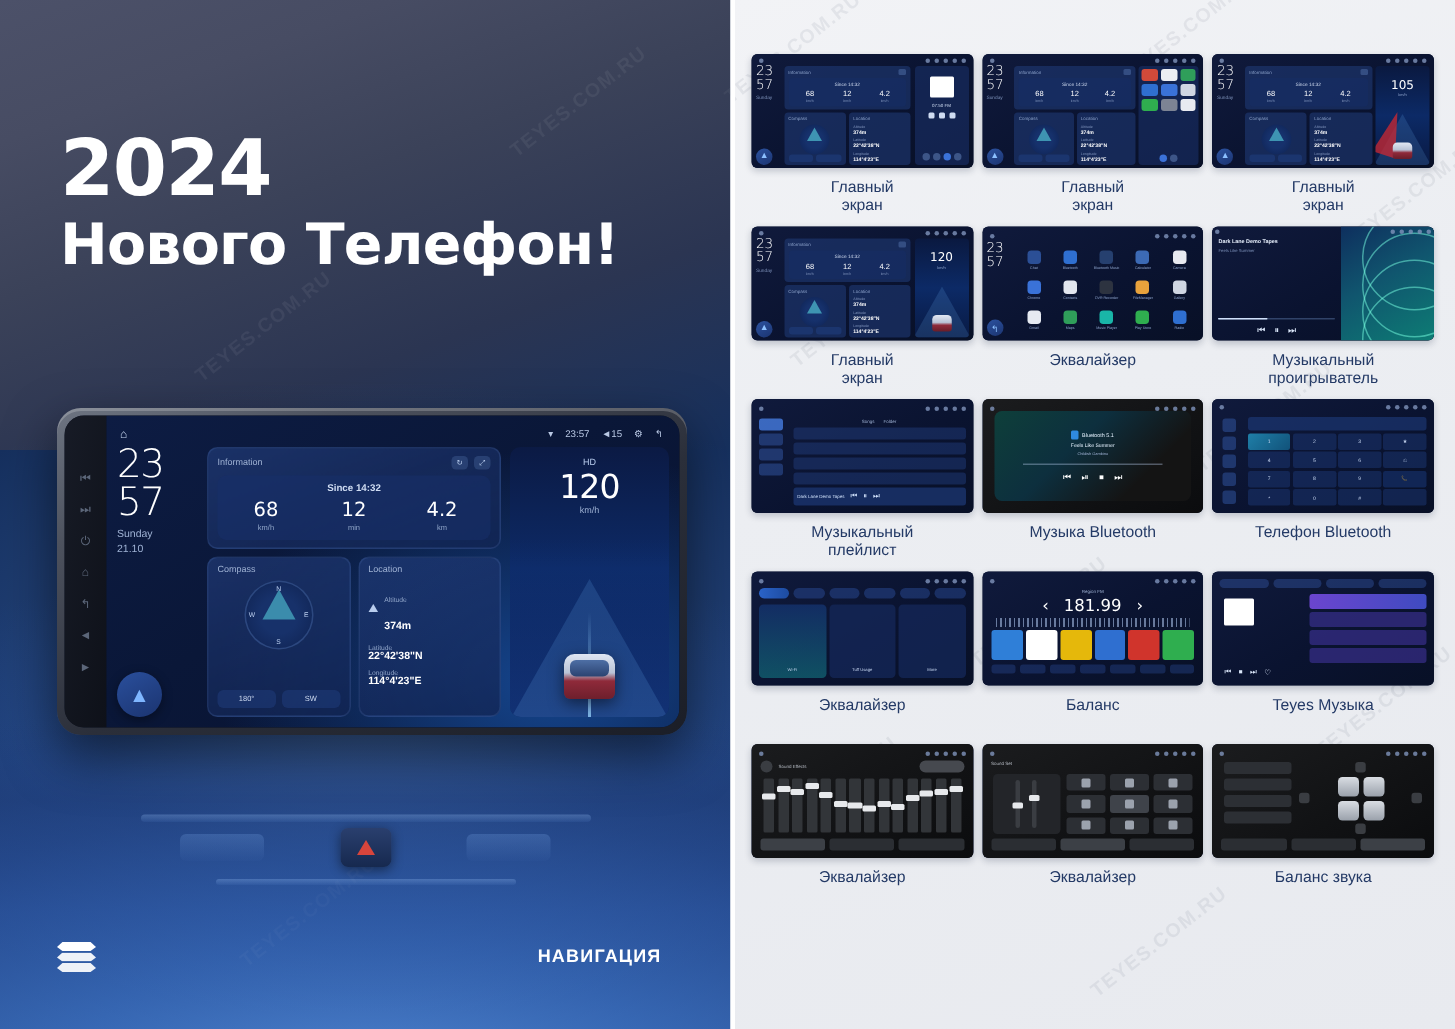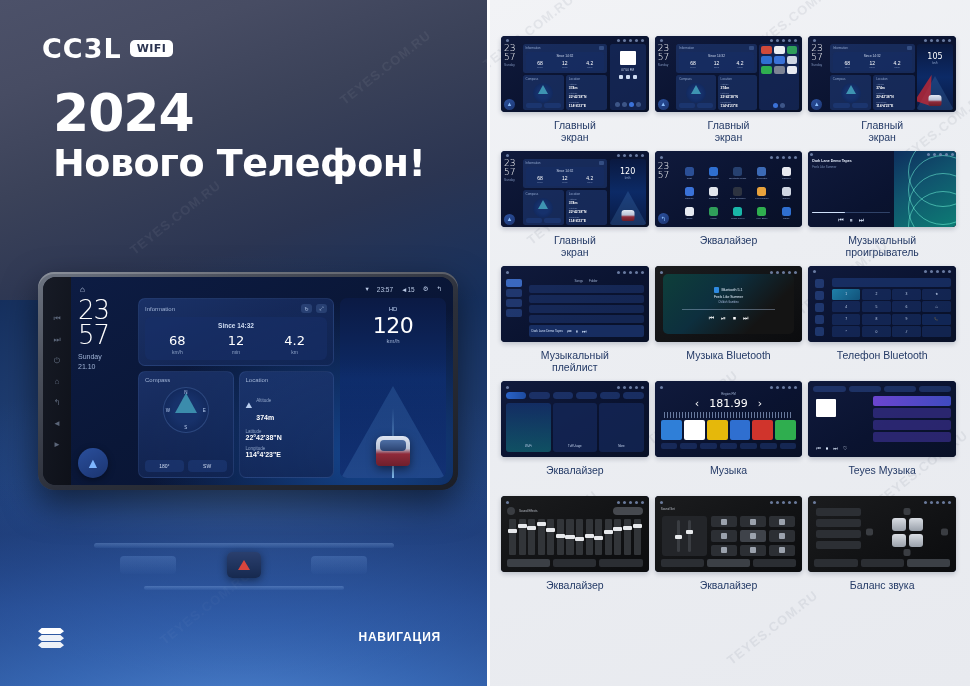--- a/index.html
+++ b/index.html
@@ -42,21 +42,21 @@
     font-family: "DejaVu Sans", sans-serif;
   }
   .logo-badge {
     background: #fff; color: #2b3450;
     font-size: 11px; font-weight: 700; letter-spacing: .5px;
     padding: 2px 7px 2px 7px; border-radius: 5px;
     font-family: "DejaVu Sans", sans-serif;
   }
 
   
-  .headline { position: absolute; left: 53px; top: 86px; }
+  .headline { position: absolute; left: 40px; top: 86px; }
   .hl-year {
     color: #fff; font-size: 52px; font-weight: 700; line-height: 1.05;
     letter-spacing: -1px; font-family: "DejaVu Sans", sans-serif;
   }
   .hl-l1, .hl-l2 {
     color: #fff; font-size: 38px; font-weight: 700; line-height: 1.18;
     letter-spacing: -.5px; font-family: "DejaVu Sans", sans-serif;
   }
 
   
@@ -428,24 +428,20 @@
 <div id="root">
 
   <div class="hero">
     <div class="hero-top-fade"></div>
     <div class="hero-glow"></div>
 
     <div class="wm wm-l" style="left:120px;top:210px;">TEYES.COM.RU</div>
     <div class="wm wm-l" style="left:150px;top:600px;">TEYES.COM.RU</div>
     <div class="wm wm-l" style="left:330px;top:60px;">TEYES.COM.RU</div>
 
-    <div class="logo-row">
-      <span class="logo-text">CC3L</span>
-      <span class="logo-badge">WIFI</span>
-    </div>
 
     <div class="headline">
       <div class="hl-year">2024</div>
       <div class="hl-l2">Нового Телефон!</div>
     </div>
 
     <div class="console">
       <div class="console-slot cs1"></div>
       <div class="console-slot cs2"></div>
       <div class="vent l"></div>
@@ -1264,21 +1260,21 @@
                 <i></i>
                 <i></i>
                 <i></i>
                 <i></i>
                 <i></i>
                 <i></i>
               </div>
             </div>
           </div>
           <div class="cell-label">
-            <div>Музыка</div>
+            <div>Баланс</div>
           </div>
         </div>
         <div class="cell">
           <div class="thumb">
             <div class="ms ms-dark">
               <div class="tr-top">
                 <i title="Recommend"></i>
                 <i title="Local"></i>
                 <i title="Ranking"></i>
                 <i title="Library"></i>

